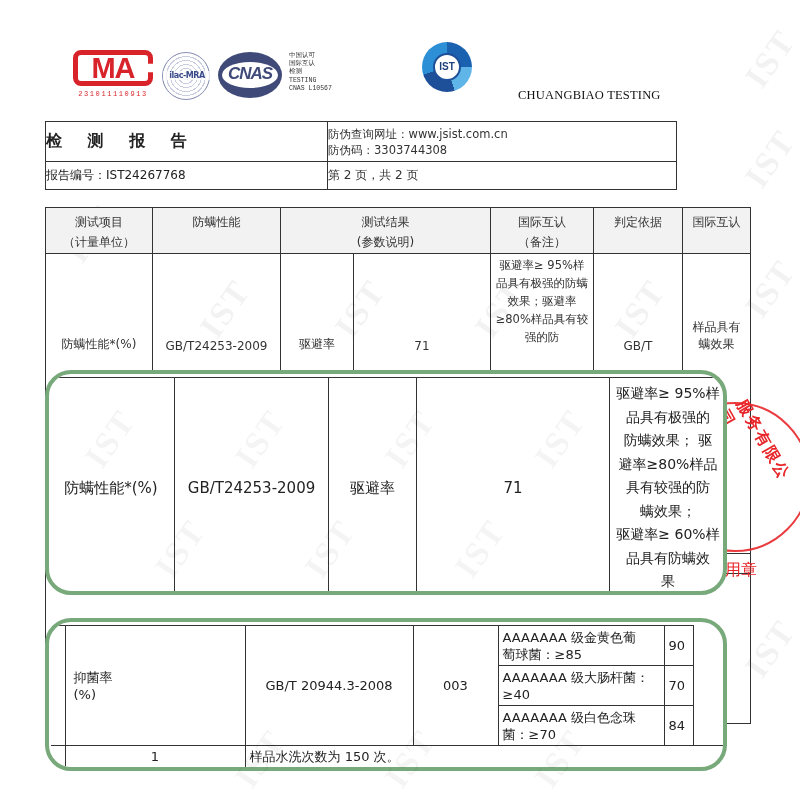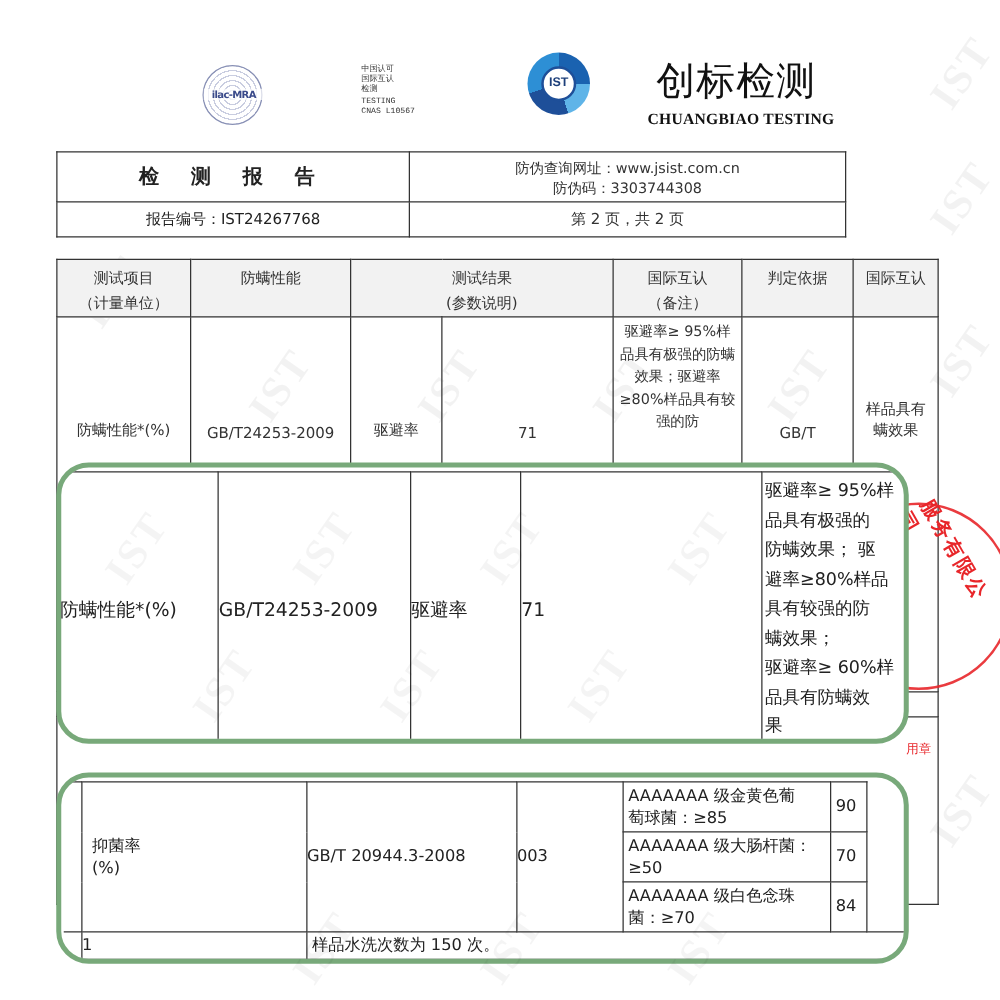--- a/index.html
+++ b/index.html
@@ -19,50 +19,50 @@
   .cnas { position: absolute; left: 218px; top: 52px; width: 64px; height: 46px; border-radius: 50%; background: #3f4a78; overflow: hidden; }
   .cnas::after { content: ""; position: absolute; left: 4px; top: 10px; width: 56px; height: 26px; background: #fff; border-radius: 50%; }
   .cnas span { position: absolute; left: 0; top: 12px; width: 64px; text-align: center; font-size: 17px; font-weight: bold; font-style: italic; color: #3f4a78; z-index: 2; font-family: "Liberation Sans", sans-serif; letter-spacing: -1px; }
   .cnas-txt { position: absolute; left: 289px; top: 52px; font-size: 6.5px; line-height: 8.2px; color: #333; font-family: "Liberation Mono", monospace; }
 
   .ist-logo { position: absolute; left: 422px; top: 38px; width: 50px; height: 58px; }
   .ist-hex { position: absolute; left: 0; top: 4px; width: 50px; height: 50px; border-radius: 50%; background: conic-gradient(#1a62b0 0 25%, #5fb4e8 25% 45%, #1e4f99 45% 70%, #2d8fd5 70% 100%); }
   .ist-inner { position: absolute; left: 11px; top: 15px; width: 28px; height: 28px; border-radius: 50%; background: #fff; border: 2px solid #1e4f99; }
   .ist-inner span { position: absolute; left: 0; top: 6px; width: 24px; text-align: center; font-size: 10px; font-weight: bold; color: #1d3f7a; font-family: "Liberation Sans", sans-serif; }
   .brand-cn { position: absolute; left: 525px; top: 44px; font-family: "Liberation Serif", "DejaVu Serif", serif; font-size: 31px; color: #111; letter-spacing: 1px; }
-  .brand-en { position: absolute; left: 518px; top: 88px; font-family: "Liberation Serif", "DejaVu Serif", serif; font-weight: bold; font-size: 12.5px; color: #111; letter-spacing: 0.2px; }
+  .brand-en { position: absolute; left: 518px; top: 88px; font-family: "Liberation Serif", "DejaVu Serif", serif; font-weight: normal; font-size: 12.5px; color: #111; letter-spacing: 0.2px; }
 
   
   .rep { position: absolute; left: 45px; top: 121px; width: 632px; border-collapse: collapse; z-index: 2; }
-  .rep td { border: 1.5px solid #333; text-align: center; vertical-align: middle; font-size: 12px; }
+  .rep td { border: 1.5px solid #333; vertical-align: middle; font-size: 12px; }
   .rep .title { height: 40px; font-size: 16px; font-weight: bold; letter-spacing: 10px; width: 282px; }
   .rep .info { font-size: 11.5px; line-height: 16px; color: #333; }
   .rep .num { height: 28px; font-weight: normal; font-size: 12px; }
   .rep .page { font-size: 12px; color: #333; }
 
   
   .main { position: absolute; left: 45px; top: 207px; width: 705px; border-collapse: collapse; z-index: 2; table-layout: fixed; }
   .main td, .main th { border: 1.2px solid #333; font-size: 12px; font-weight: normal; color: #333; text-align: center; vertical-align: middle; }
   .main th { background: #f2f2f2; vertical-align: top; padding-top: 4px; line-height: 20px; height: 46px; }
   .main .sect td { height: 24px; text-align: left; padding-left: 4px; font-weight: bold; }
   .main .big td { height: 300px; vertical-align: bottom; padding-bottom: 200px; }
   .main .req { vertical-align: top !important; padding: 2px 3px 0 3px !important; font-size: 11.5px; line-height: 18px; text-align: center; }
   .main .note td { height: 20px; font-size: 11.5px; text-align: left; padding-left: 6px; }
 
   
   .stamp { position: absolute; left: 660px; top: 402px; width: 150px; height: 150px; border: 2.5px solid #e8262a; border-radius: 50%; z-index: 3; opacity: 0.9; }
   .stamp-t1 { position: absolute; left: 708px; top: 425px; color: #e8262a; font-size: 16px; font-weight: bold; transform: rotate(60deg); z-index: 3; letter-spacing: 2px; writing-mode: horizontal-tb; }
-  .stamp-t2 { position: absolute; left: 725px; top: 592px; color: #e8262a; font-size: 10px; z-index: 3; text-align: center; }
+  .stamp-t2 { position: absolute; left: 725px; top: 560px; color: #e8262a; font-size: 16px; z-index: 3; text-align: center; }
 
   
   .panel { position: absolute; background: #fff; border: 4px solid #78a97a; border-radius: 26px; overflow: hidden; z-index: 4; }
   .p1 { left: 45px; top: 370px; width: 682px; height: 225px; }
   .p2 { left: 45px; top: 618px; width: 682px; height: 153px; }
   .ptab { border-collapse: collapse; position: absolute; table-layout: fixed; }
-  .ptab td { border: 1.2px solid #333; color: #222; vertical-align: middle; text-align: left; }
+  .ptab td { border: 1.2px solid #333; color: #222; vertical-align: middle; text-align: center; }
 
   .p1 .ptab { left: -2px; top: 3px; width: 690px; height: 222px; }
   .p1 .ptab td { font-size: 15px; }
   .p1 .req { font-size: 14px !important; line-height: 23.5px; padding: 0 2px; }
   .p2 .ptab { left: 2px; top: 3px; width: 690px; }
   .p2 .ptab td { font-size: 13px; }
   .p2 .sub { text-align: left !important; padding: 1px 4px; line-height: 17px; font-size: 13px !important; }
   .p2 .wash td { height: 22px; }
 
   
@@ -77,38 +77,45 @@
   <div class="wm" style="left:330px;top:290px;">IST</div>
   <div class="wm" style="left:470px;top:290px;">IST</div>
   <div class="wm" style="left:610px;top:290px;">IST</div>
   <div class="wm" style="left:740px;top:270px;">IST</div>
   <div class="wm" style="left:740px;top:140px;">IST</div>
   <div class="wm" style="left:740px;top:40px;">IST</div>
   <div class="wm" style="left:740px;top:630px;">IST</div>
 </div>
 
 <div class="logos">
+  <div class="cma">
+    <div class="cma-box"></div>
+    <div class="cma-text">MA</div>
+    <div class="cma-num">231011110913</div>
+  </div>
   <div class="ilac">
     <span>ilac-MRA</span>
+  </div>
+  <div class="cnas">
+    <span>CNAS</span>
   </div>
   <div class="cnas-txt">
     <div>中国认可</div>
     <div>国际互认</div>
     <div>检测</div>
     <div>TESTING</div>
     <div>CNAS L10567</div>
   </div>
 
   <div class="ist-logo">
     <div class="ist-hex"></div>
     <div class="ist-inner">
         <span>IST</span>
       </div>
   </div>
-  <div class="brand-cn">创标检测</div>
   <div class="brand-en">CHUANGBIAO TESTING</div>
 </div>
 
 <table class="rep">
   <tbody>
       <tr>
     <td class="title">检 测 报 告</td>
     <td class="info">
       <div>防伪查询网址：www.jsist.com.cn</div>
       <div>防伪码：3303744308</div>
@@ -237,21 +244,21 @@
       <td class="sub">
             <div>AAAAAAA 级金黄色葡</div>
             <div>萄球菌：≥85</div>
           </td>
       <td class="sub">90</td>
       <td style="border:none;"></td>
     </tr>
     <tr style="height:40px">
       <td class="sub">
             <div>AAAAAAA 级大肠杆菌：</div>
-            <div>≥50</div>
+            <div>≥40</div>
           </td>
       <td class="sub">70</td>
       <td style="border:none;"></td>
     </tr>
     <tr style="height:40px">
       <td class="sub">
             <div>AAAAAAA 级白色念珠</div>
             <div>菌：≥70</div>
           </td>
       <td class="sub">84</td>

